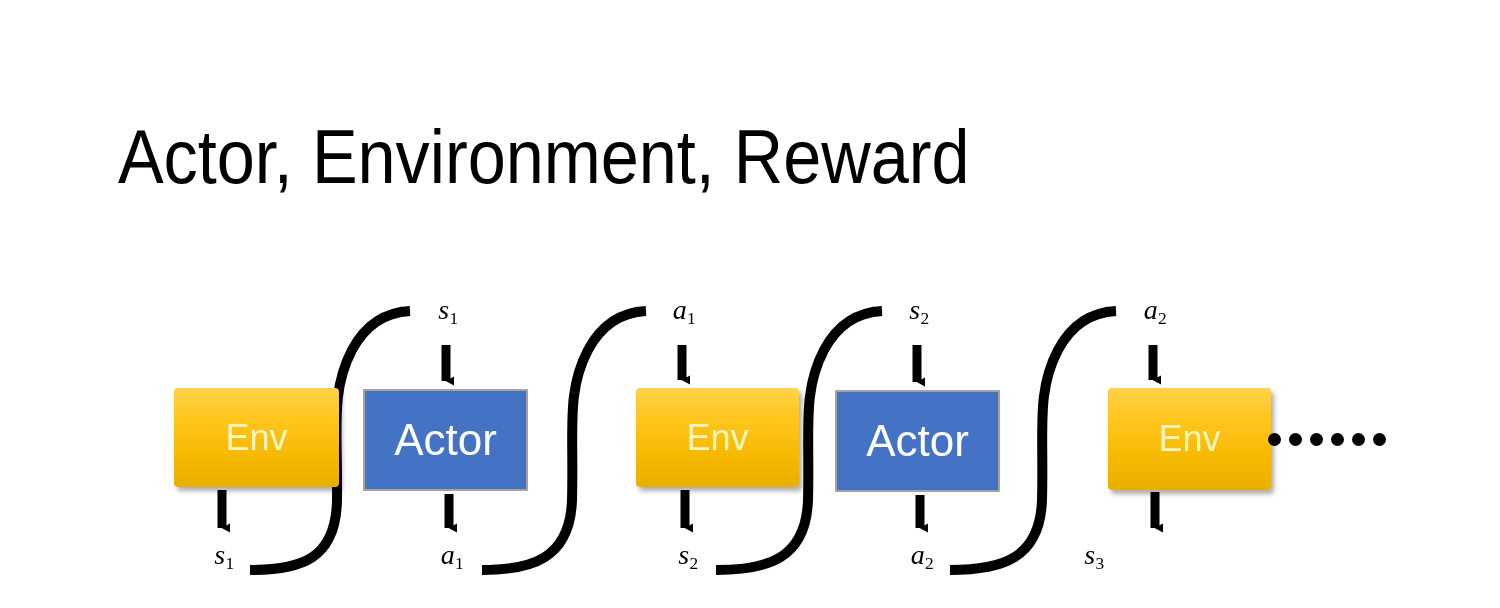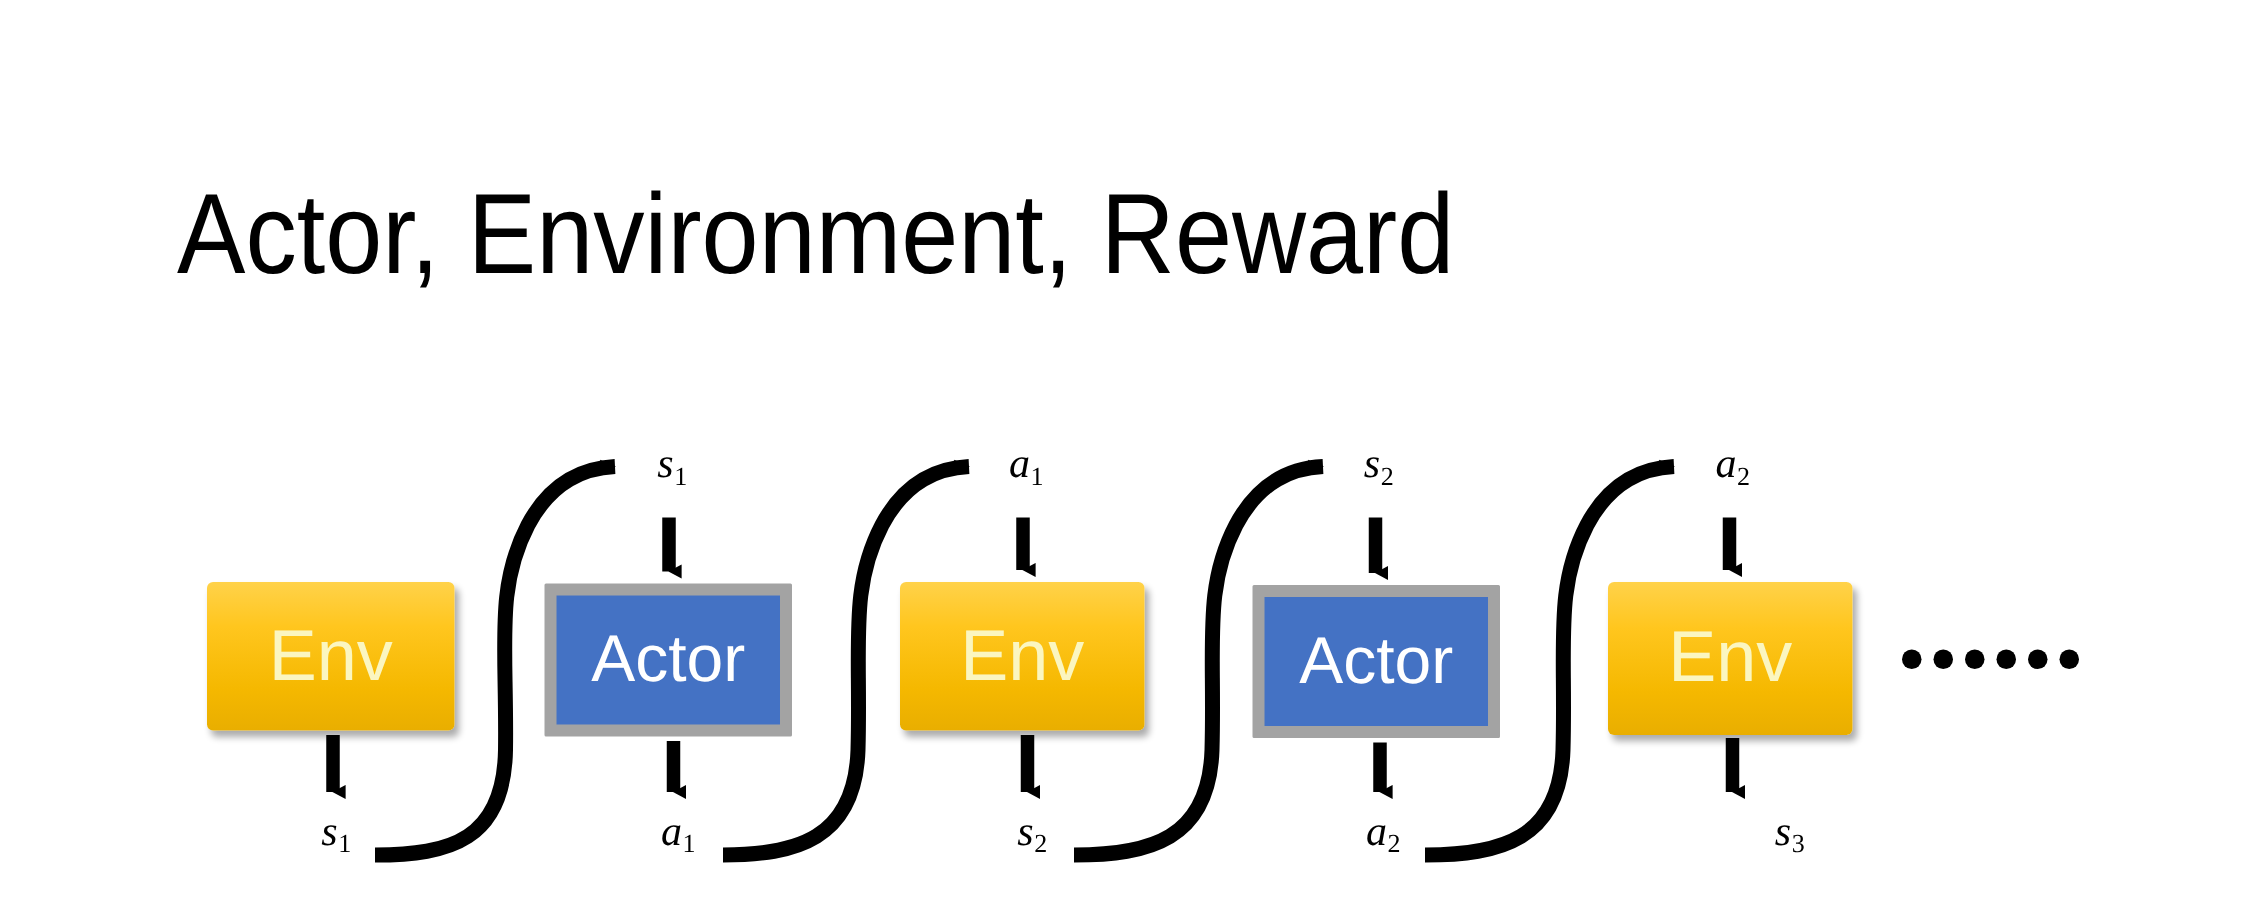--- a/index.html
+++ b/index.html
@@ -58,25 +58,26 @@
     justify-content: center;
     font-family: "Liberation Sans", sans-serif;
     font-weight: 400;
     line-height: 1;
   }
   .node-env {
     background: linear-gradient(180deg, #FFD24A 0%, #FFC61E 30%, #F5B800 72%, #E9AE00 100%);
     border-radius: 4px;
     box-shadow: 3px 4px 5px rgba(0,0,0,0.33);
     color: #FBF6C0;
-    font-size: 48px;
+    font-size: 36px;
+    margin-left: 36px;
   }
   .node-actor {
     background: #4472C4;
-    border: 8px solid #a3a3a3;
+    border: 2px solid #a3a3a3;
     border-radius: 1px;
     color: #FFFFFF;
     font-size: 44px;
   }
 
   
   .math-label {
     position: absolute;
     font-family: "Liberation Serif", serif;
     font-style: italic;
@@ -193,21 +194,21 @@
     </div>
     <div class="math-label" style="left:452px; top:541px;">
       <span>a</span><sub>1</sub>
     </div>
     <div class="math-label" style="left:688px; top:541px;">
       <span>s</span><sub>2</sub>
     </div>
     <div class="math-label" style="left:922px; top:541px;">
       <span>a</span><sub>2</sub>
     </div>
-    <div class="math-label" style="left:1193px; top:541px;">
+    <div class="math-label" style="left:1094px; top:541px;">
       <span>s</span><sub>3</sub>
     </div>
 
     <div id="ellipsis" style="left:1268px; top:433px;">
       <div class="dot-group">
         <div class="dot"></div>
         <div class="dot"></div>
         <div class="dot"></div>
       </div>
       <div class="dot-group">

